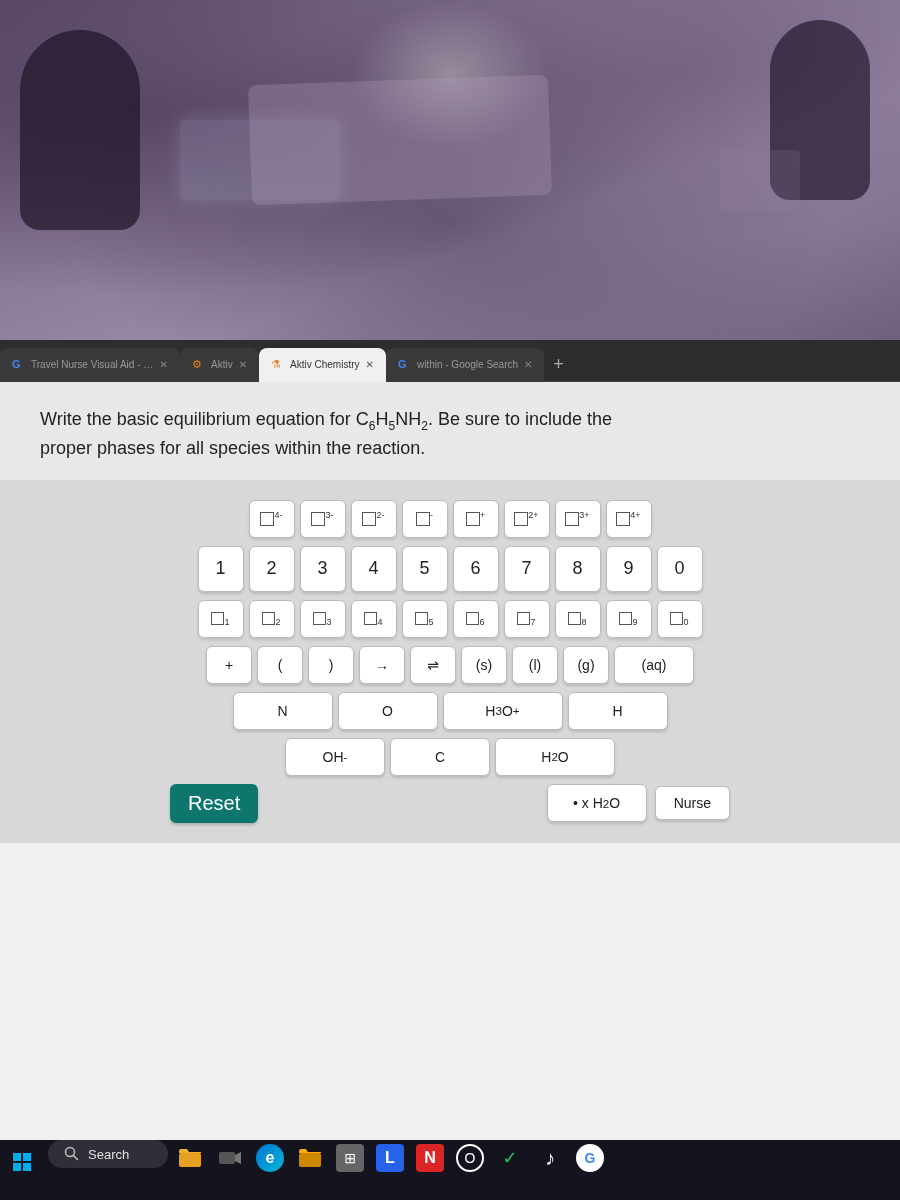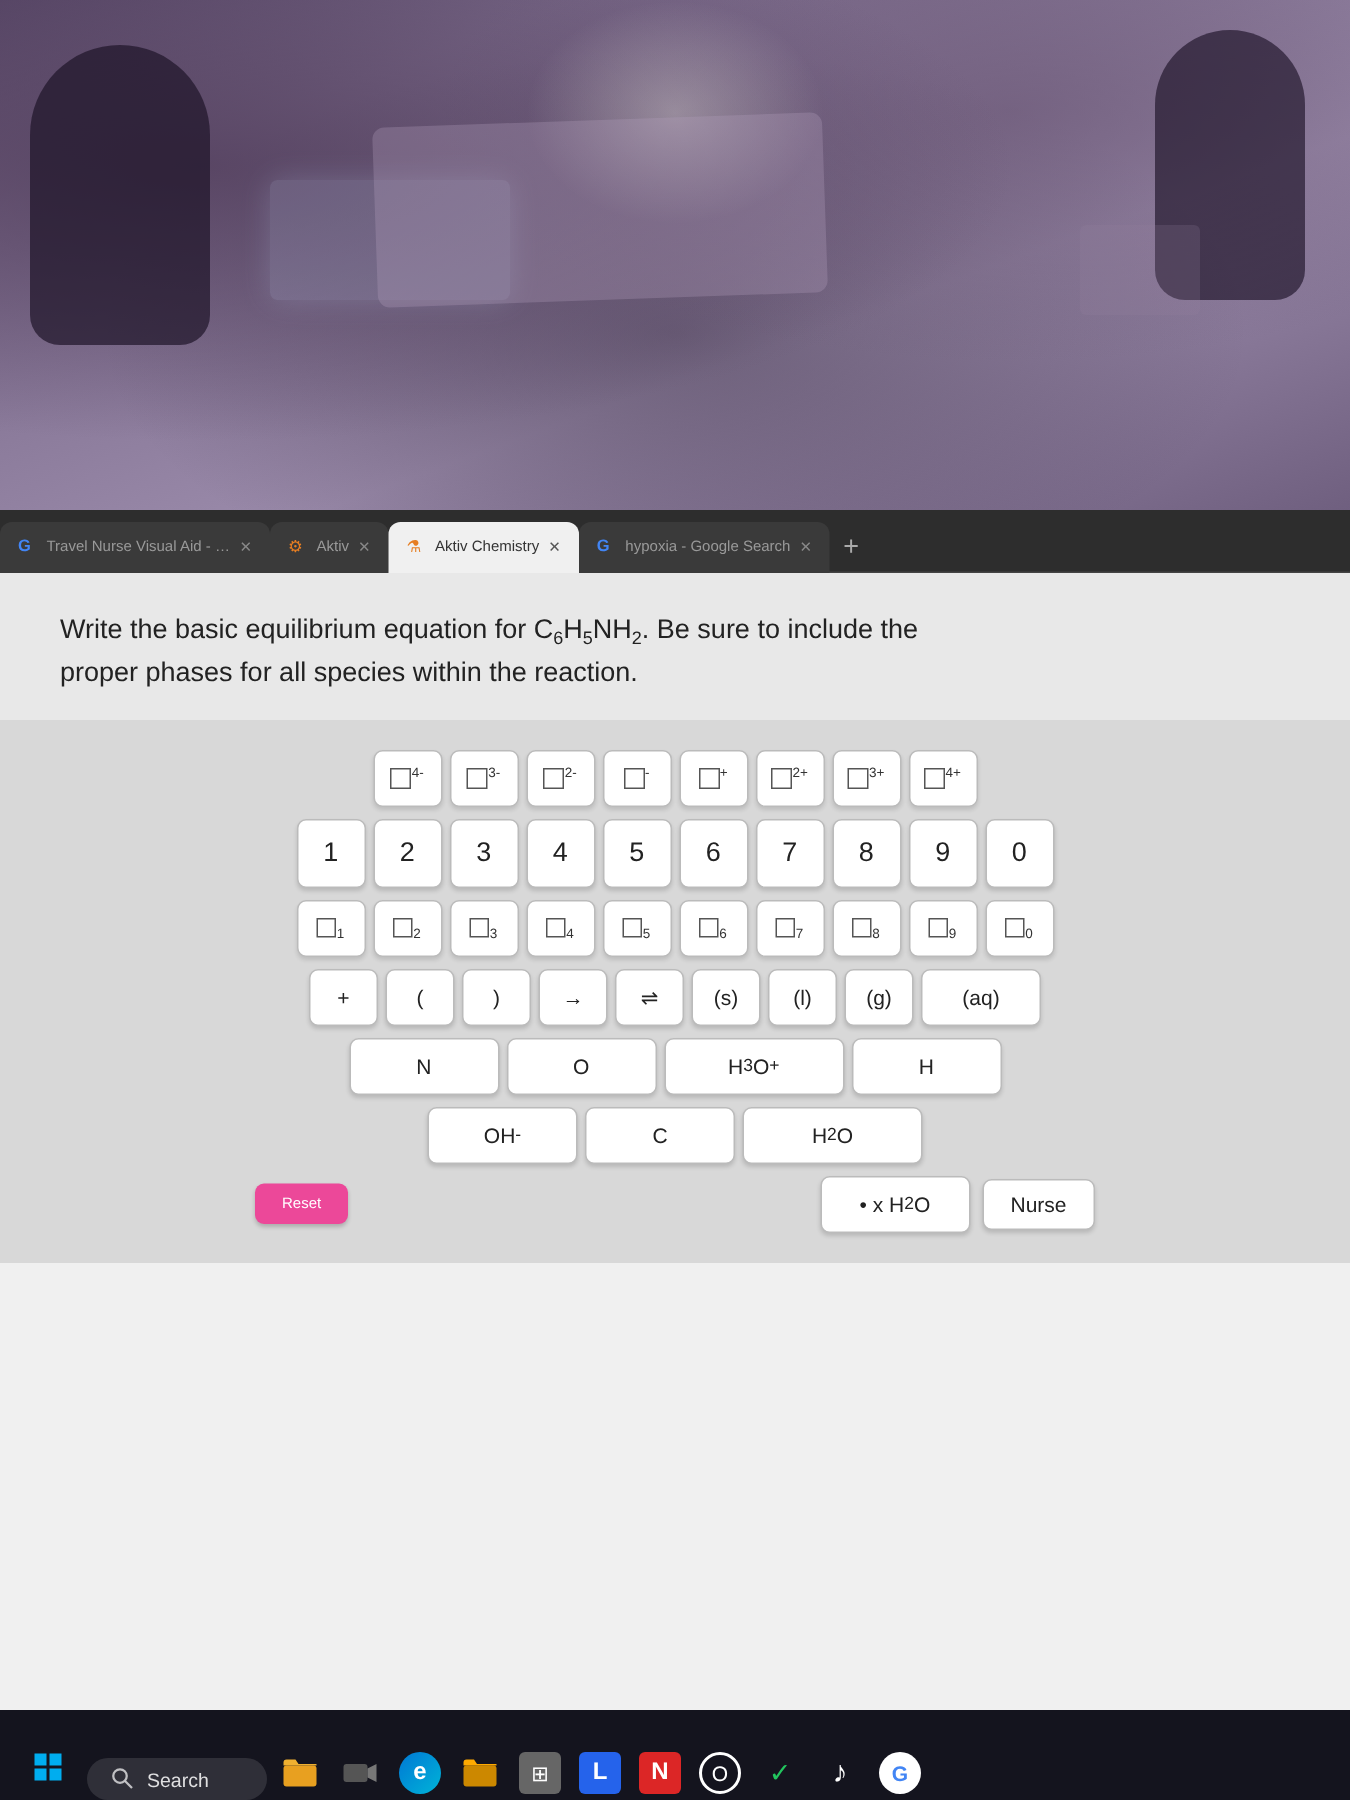--- a/index.html
+++ b/index.html
@@ -223,26 +223,26 @@
       width: 46px; height: 38px;
       display: flex; align-items: center; justify-content: center;
       font-size: 11px;
       cursor: pointer;
       box-shadow: 0 2px 3px rgba(0,0,0,0.12);
       color: #333;
       position: relative;
     }
 
     .reset-btn {
-      background: #ec4899;
+      background: #0f766e;
       color: white;
       border: none;
       border-radius: 6px;
       padding: 8px 18px;
-      font-size: 10px;
+      font-size: 20px;
       font-weight: 500;
       cursor: pointer;
       box-shadow: 0 2px 3px rgba(0,0,0,0.2);
     }
 
     .delete-btn {
       background: #fff;
       border: 1px solid #bbb;
       border-radius: 6px;
       padding: 8px 18px;
@@ -254,22 +254,22 @@
     }
 
     
     .taskbar {
       position: absolute;
       bottom: 0; left: 0; right: 0;
       height: 60px;
       background: rgba(20,20,30,0.92);
       backdrop-filter: blur(10px);
       display: flex;
-      align-items: flex-end;
-      padding: 0 10px;
+      align-items: flex-start;
+      padding: 0 0;
       gap: 4px;
     }
     .taskbar-btn {
       width: 44px; height: 44px;
       display: flex; align-items: center; justify-content: center;
       border-radius: 6px;
       cursor: pointer;
       color: white;
       font-size: 20px;
     }
@@ -324,21 +324,21 @@
   </div>
 
   <div class="tab active">
     <span class="tab-icon" style="color:#e67e22;font-size:11px;">⚗</span>
     <span style="font-size:10px;">Aktiv Chemistry</span>
     <span class="tab-x-btn" style="color:#555;">✕</span>
   </div>
 
   <div class="tab inactive">
     <span class="tab-icon" style="color:#4285f4;font-size:11px;font-weight:bold;">G</span>
-    <span style="font-size:10px;">hypoxia - Google Search</span>
+    <span style="font-size:10px;">within - Google Search</span>
     <span class="tab-x-btn">✕</span>
   </div>
   <div class="new-tab-btn">+</div>
 </div>
 
 <div class="main-content">
 
 
   <div class="question-area">
     <div class="question-text">

